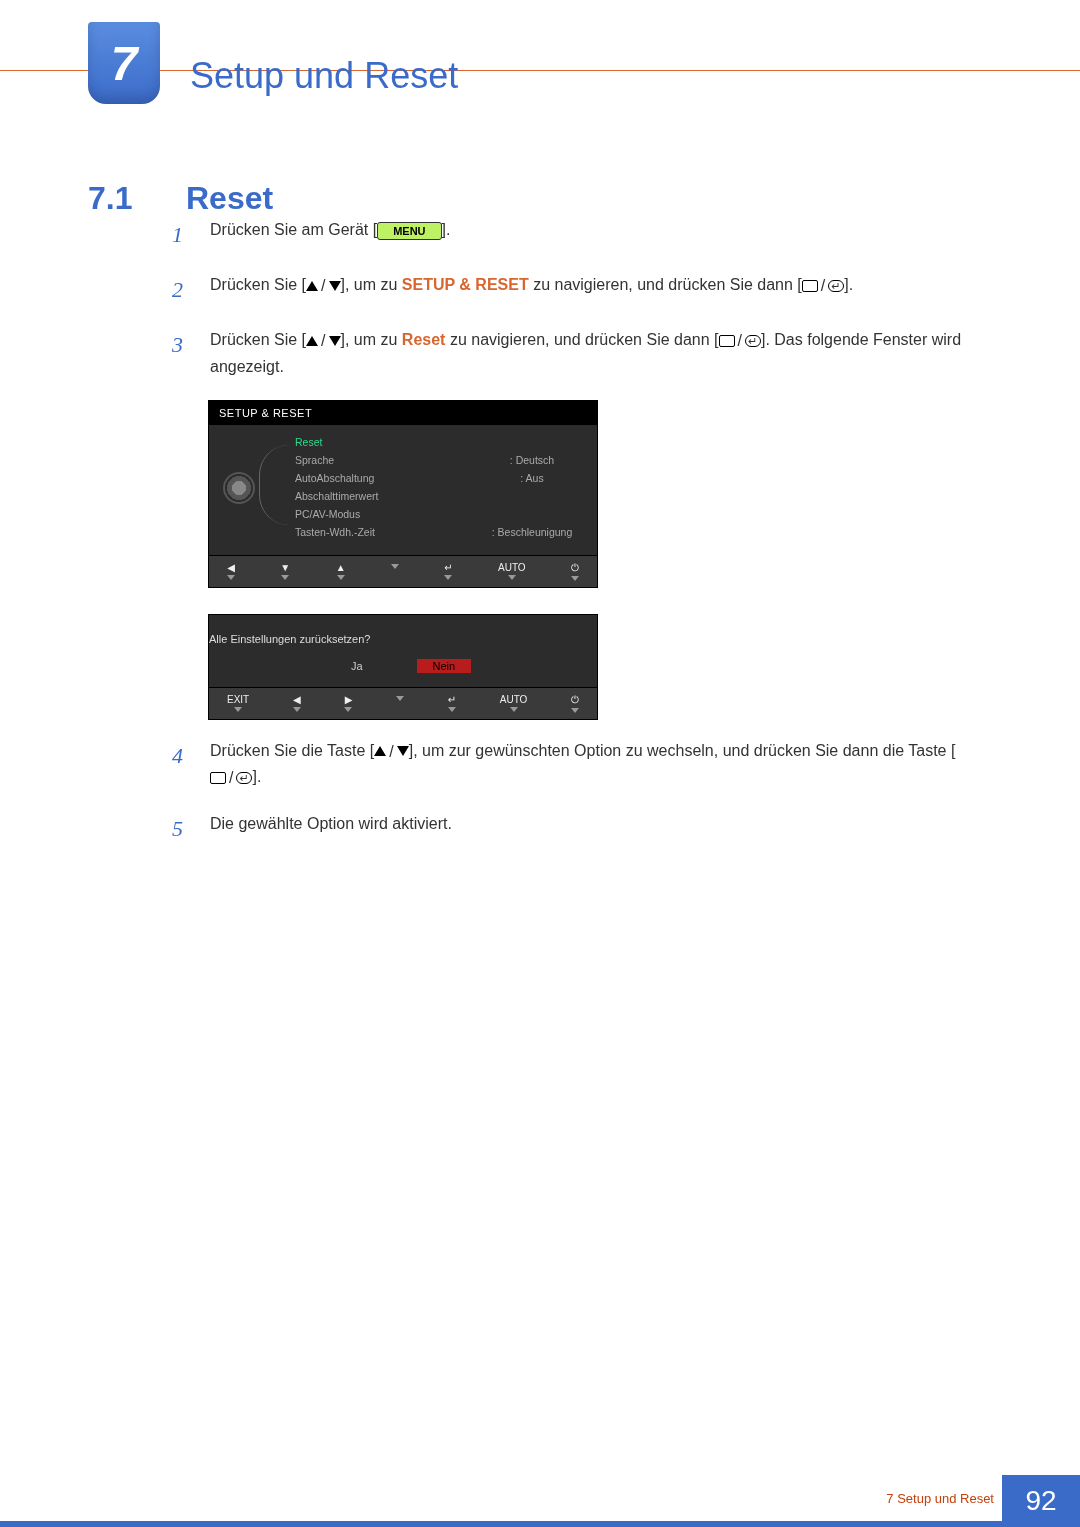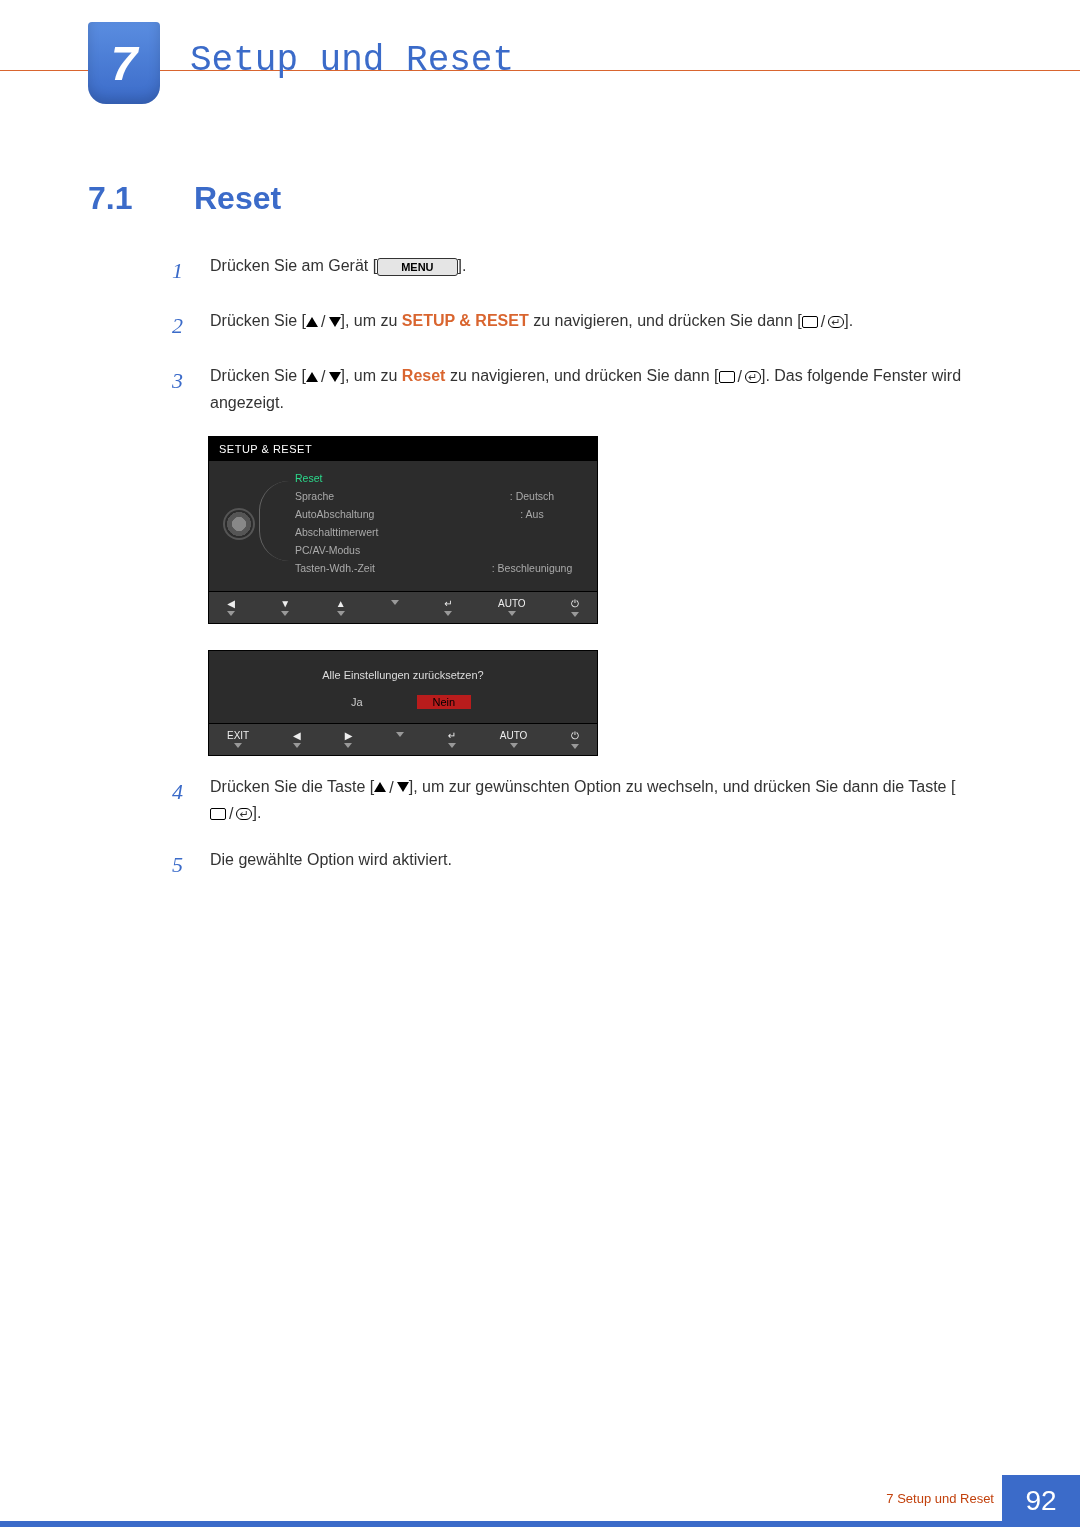--- a/index.html
+++ b/index.html
@@ -29,55 +29,54 @@
     align-items: center;
     justify-content: center;
     color: #fff;
     font-size: 48px;
     font-weight: bold;
     font-style: italic;
     box-shadow: inset 0 -6px 12px rgba(0,0,0,0.15);
   }
   .chapter-title {
     position: absolute;
-    top: 40px;
+    top: 55px;
     left: 190px;
     font-size: 36px;
     color: #3b6bc9;
     font-weight: 500;
-    font-family: Liberation Mono, monospace;
   }
   .content {
     position: absolute;
     top: 180px;
     left: 88px;
     right: 88px;
   }
-  .sec-row { display: flex; gap: 38px; margin-bottom: 36px; }
+  .sec-row { display: flex; gap: 30px; }
   .sec-num { color: #3b6bc9; font-size: 32px; font-weight: 600; width: 68px; }
   .sec-title { color: #3b6bc9; font-size: 32px; font-weight: 600; }
   .para { font-size: 16px; color: #444; margin-bottom: 40px; margin-left: 84px; }
   .subsec-row { display: flex; gap: 20px; margin-left: 84px; margin-bottom: 24px; }
   .subsec-num { color: #3b6bc9; font-size: 18px; font-weight: bold; }
   .subsec-title { color: #3b6bc9; font-size: 18px; font-weight: bold; }
   ol.steps { list-style: none; margin-left: 84px; }
   ol.steps li { display: flex; gap: 18px; margin-bottom: 20px; font-size: 16px; line-height: 1.6; color: #333; }
   .step-num { color: #3b6bc9; font-style: italic; font-size: 22px; font-family: Georgia, serif; width: 20px; flex-shrink:0; }
   .step-body { flex: 1; }
   .hl-orange { color: #d9652f; font-weight: bold; }
   .btn-box {
     display: inline-block;
     border: 1.5px solid #333;
     border-radius: 3px;
-    padding: 0 23px;
+    padding: 0 15px;
     font-size: 11px;
     font-weight: bold;
     line-height: 16px;
     vertical-align: middle;
-    background: #e5e5e5;
+    background: #bef264;
     color: #000;
   }
   .btn-icons {
     display: inline-flex;
     align-items: center;
     gap: 3px;
     vertical-align: middle;
   }
   .btn-icons .tri-up, .btn-icons .tri-down {
     width: 0; height: 0; display:inline-block;
@@ -126,21 +125,21 @@
     color:#eee; font-size:10px; border-top:1px solid #000;
   }
   .osd-bar span { display:flex; flex-direction:column; align-items:center; gap:2px; font-size:9px;}
   .osd-bar .sym { font-size:10px; }
   .tri-dn-s { display:inline-block; width:0;height:0;border-left:4px solid transparent;border-right:4px solid transparent;border-top:5px solid #999;}
   .magic { font-size:9px; }
   .magic .sams { color:#d9652f; font-size:7px; letter-spacing:1px;}
 
   .osd2 { margin-top: 26px; }
   .osd-confirm-body {
-    background:#2c2c2c; padding: 18px 0 14px 0; text-align:center; color:#ddd; font-size:11px;
+    background:#2c2c2c; padding: 18px 0 14px 0; text-align:left; color:#ddd; font-size:11px;
   }
   .confirm-btns { display:flex; justify-content:center; gap:38px; margin-top:14px; }
   .btn-no { background:#b91c1c; color:#000; padding:1px 16px; font-size:11px;}
   .btn-yes { color:#ccc; padding:1px 16px; font-size:11px;}
 
   
   .footer {
     position:absolute; bottom:0; left:0; right:0; height:52px;
     display:flex; justify-content:flex-end; align-items:stretch;
   }

